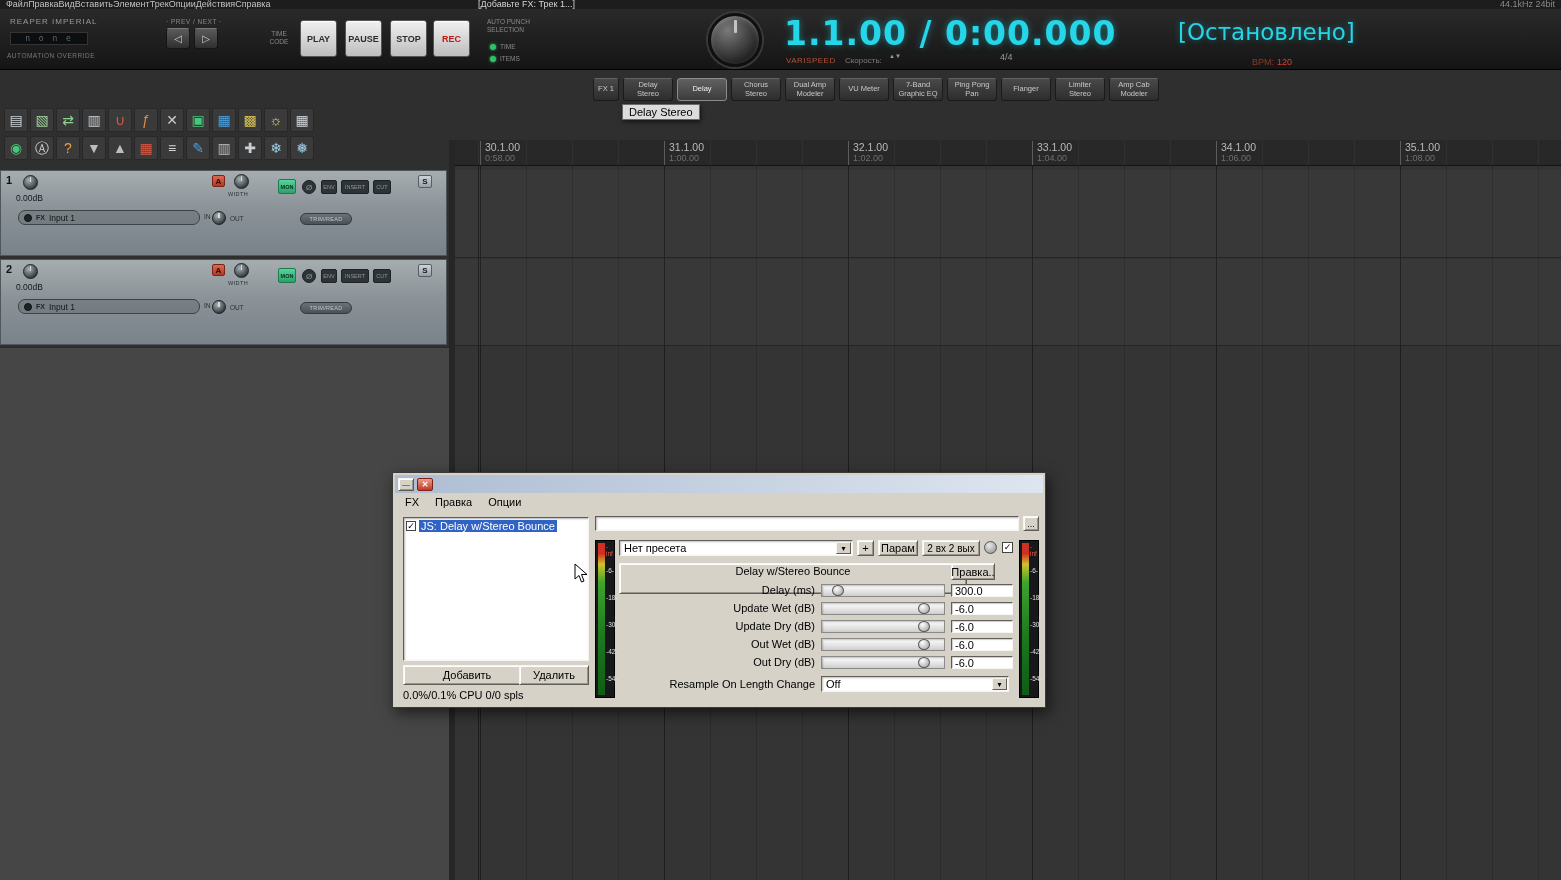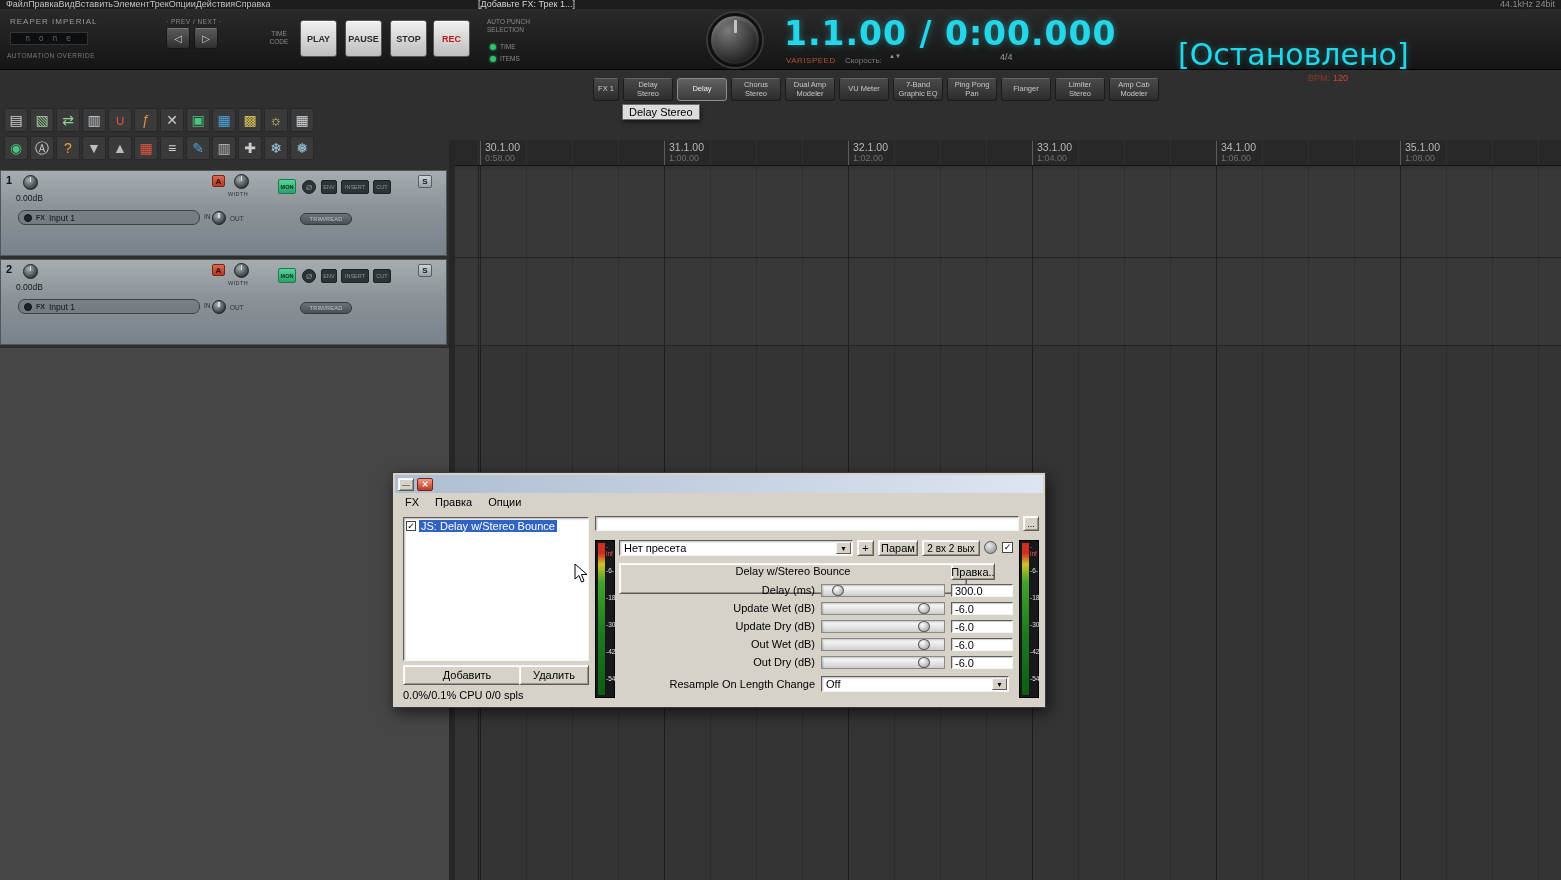--- a/index.html
+++ b/index.html
@@ -29,22 +29,22 @@
   #punch-time { top:34px; } #punch-items { top:46px; }
   .green-dot { width:6px; height:6px; border-radius:50%; background:#2ec06a; box-shadow:0 0 3px #2ec06a; }
   .punch-label { font-size:6.5px; color:#8a8a8a; }
   #big-knob { position:absolute; left:708px; top:4px; width:54px; height:54px; border-radius:50%; background:radial-gradient(circle at 35% 30%, #7a7a7a, #232323 72%); border:3px solid #101010; box-shadow:0 0 0 2px #3a3a3a, inset 0 2px 4px rgba(255,255,255,.25); }
   #big-knob::after { content:""; position:absolute; left:50%; top:4px; width:3px; height:13px; margin-left:-1.5px; background:#c4c4c4; border-radius:1px; }
   #position-display { position:absolute; left:784px; top:5px; font-family:"DejaVu Sans", sans-serif; font-size:33px; font-weight:bold; color:#25d6e8; letter-spacing:1px; text-shadow:0 0 7px rgba(37,214,232,.45); white-space:nowrap; }
   #varispeed-label { position:absolute; left:786px; top:47px; font-size:8px; color:#b2543a; letter-spacing:.5px; }
   #speed-label { position:absolute; left:845px; top:47px; font-size:8px; color:#7d7d7d; }
   #speed-spinner { position:absolute; left:889px; top:44px; font-size:6px; color:#9a9a9a; line-height:6px; }
   #time-signature { position:absolute; left:1000px; top:43px; font-size:9px; color:#9a9a9a; }
-  #status-display { position:absolute; left:1178px; top:28px; font-family:"DejaVu Sans", sans-serif; font-size:30px; color:#25d6e8; text-shadow:0 0 6px rgba(37,214,232,.4); white-space:nowrap; }
-  #bpm-wrap { position:absolute; left:1308px; top:48px; font-size:9px;margin-top:16px; }
+  #status-display { position:absolute; left:1178px; top:10px; font-family:"DejaVu Sans", sans-serif; font-size:23px; color:#25d6e8; text-shadow:0 0 6px rgba(37,214,232,.4); white-space:nowrap; }
+  #bpm-wrap { position:absolute; left:1252px; top:48px; font-size:9px; }
   #bpm-label { color:#8d3a2a; } #bpm-value { color:#cf4633; margin-left:3px; }
 
   
   #fx-bar { position:absolute; left:593px; top:78px; display:flex; gap:4px; }
   .fxbtn { width:50px; height:23px; background:linear-gradient(#494949,#2d2d2d); border:1px solid #1b1b1b; border-top-color:#636363; border-radius:3px; color:#c8c8c8; font-size:7.5px; line-height:1.15; text-align:center; display:flex; align-items:center; justify-content:center; padding:1px 3px; }
   .fxbtn.first { width:26px; }
   .fxbtn.active { background:linear-gradient(#616161,#3c3c3c); border-color:#8d8d8d; color:#efefef; }
   #fx-tooltip { position:absolute; left:622px; top:104px; background:#dcdcdc; border:1px solid #6a6a6a; color:#000; font-size:11px; padding:1px 6px; box-shadow:1px 2px 4px rgba(0,0,0,.55); z-index:5; }
 
   

